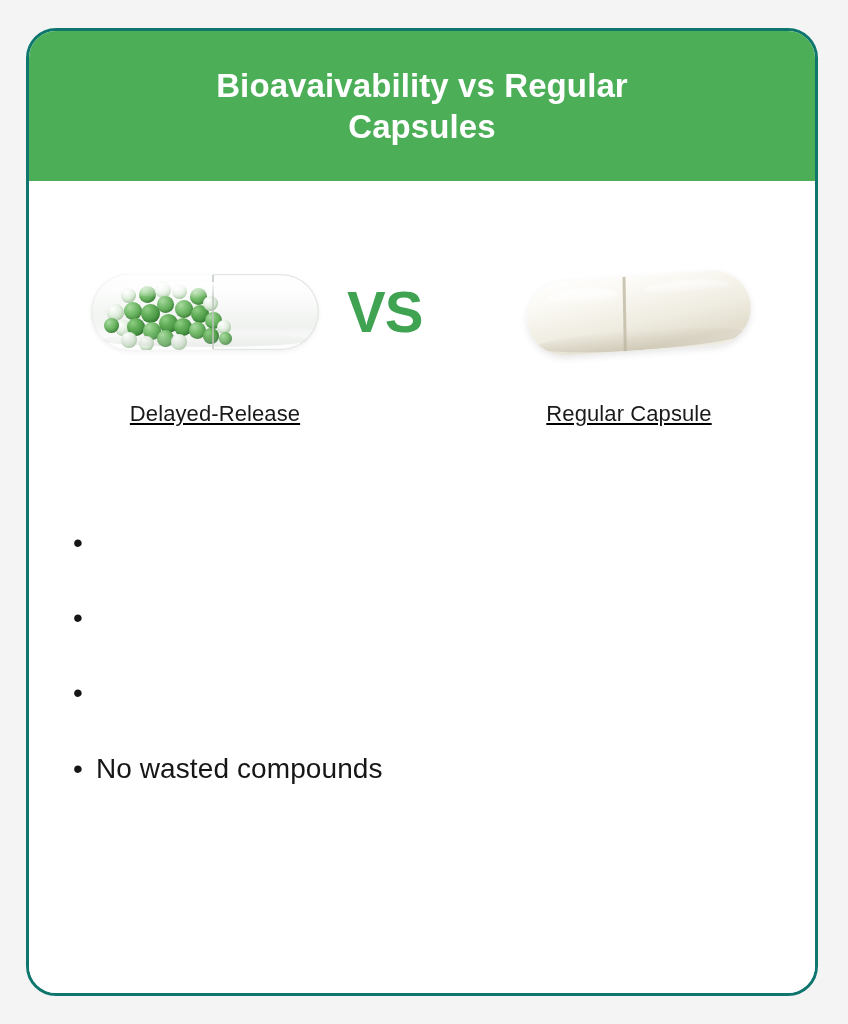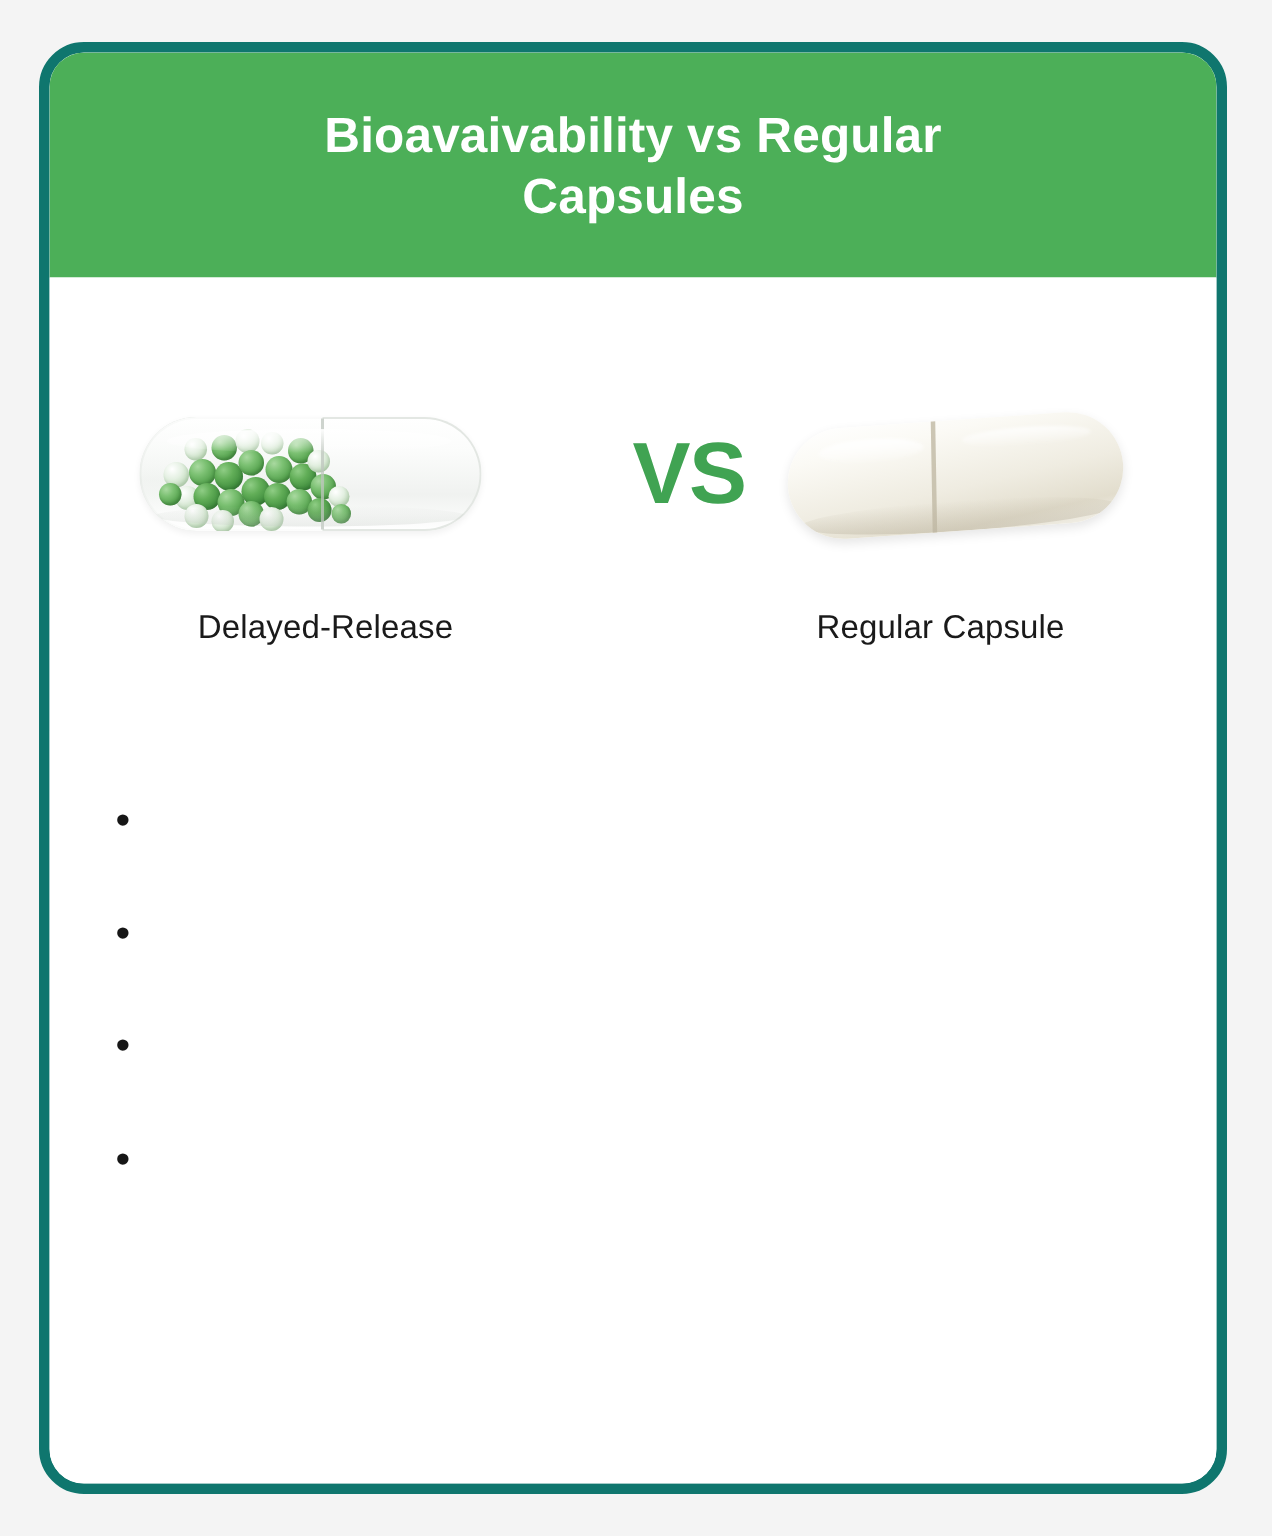--- a/index.html
+++ b/index.html
@@ -16,21 +16,21 @@
     overflow: hidden;
   }
 
   .infographic-card {
     position: absolute;
     left: 26px;
     top: 28px;
     width: 792px;
     height: 968px;
     box-sizing: border-box;
-    border: 7px solid #0f766e;
+    border: 3px solid #0f766e;
     border-radius: 30px;
     background: #ffffff;
     overflow: hidden;
     display: flex;
     flex-direction: column;
   }
 
   
   .card-header {
     background: #4CAF58;
@@ -72,34 +72,35 @@
     flex: 1 1 0;
     display: flex;
     align-items: center;
     justify-content: center;
     height: 100%;
   }
   .vs-col {
     flex: 0 0 150px;
     display: flex;
     align-items: center;
-    justify-content: flex-end;
+    justify-content: flex-start;
   }
   .vs-text {
     color: #40a352;
     font-size: 58px;
     font-weight: bold;
     letter-spacing: -1px;
     line-height: 1;
   }
   .labels-row {
     display: flex;
     padding: 0 54px;
     box-sizing: border-box;
     margin-top: 14px;
+    text-decoration: underline;
   }
   .label-col {
     flex: 1 1 0;
     text-align: center;
     font-size: 22px;
     color: #1a1a1a;
     letter-spacing: 0.1px;
   }
   .label-spacer { flex: 0 0 150px; }
 
@@ -330,16 +331,17 @@
       <span class="benefit-bullet">•</span>
     </div>
     <div class="benefit-item">
       <span class="benefit-bullet">•</span>
     </div>
     <div class="benefit-item">
       <span class="benefit-bullet">•</span>
     </div>
     <div class="benefit-item">
       <span class="benefit-bullet">•</span>
+      <span>No wasted compounds</span>
     </div>
   </div>
 
 </div>
 
 </body></html>

